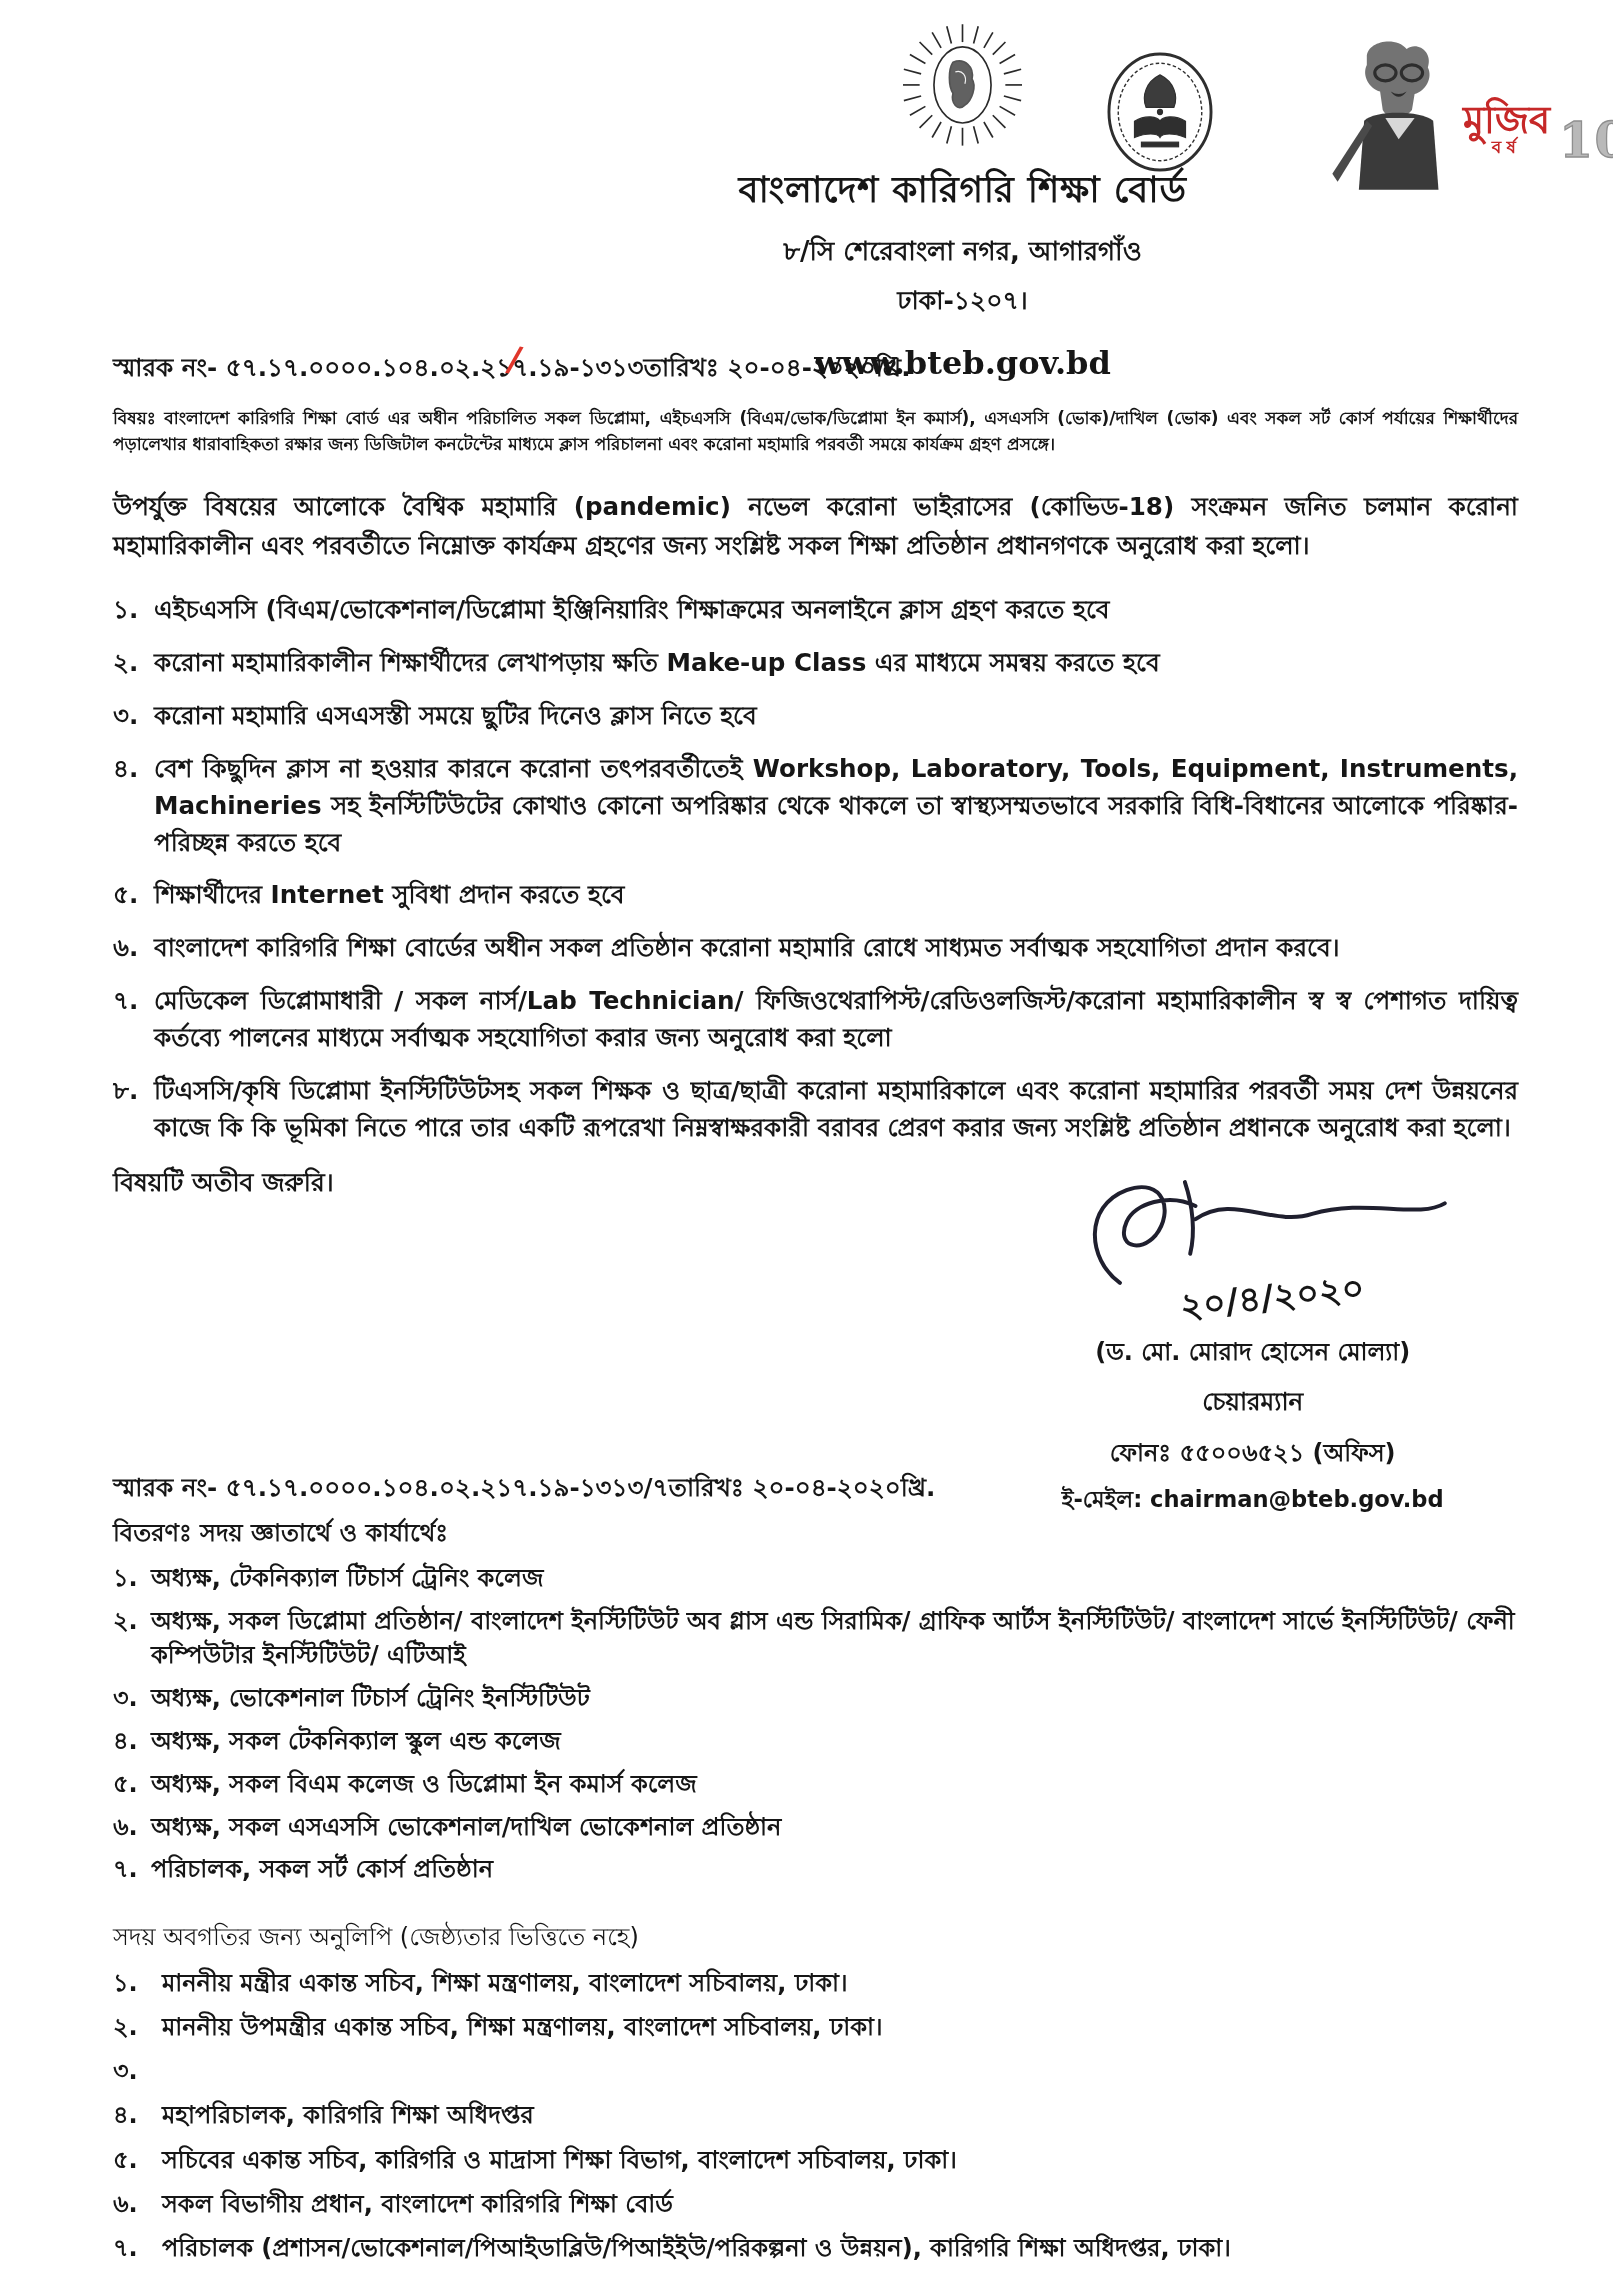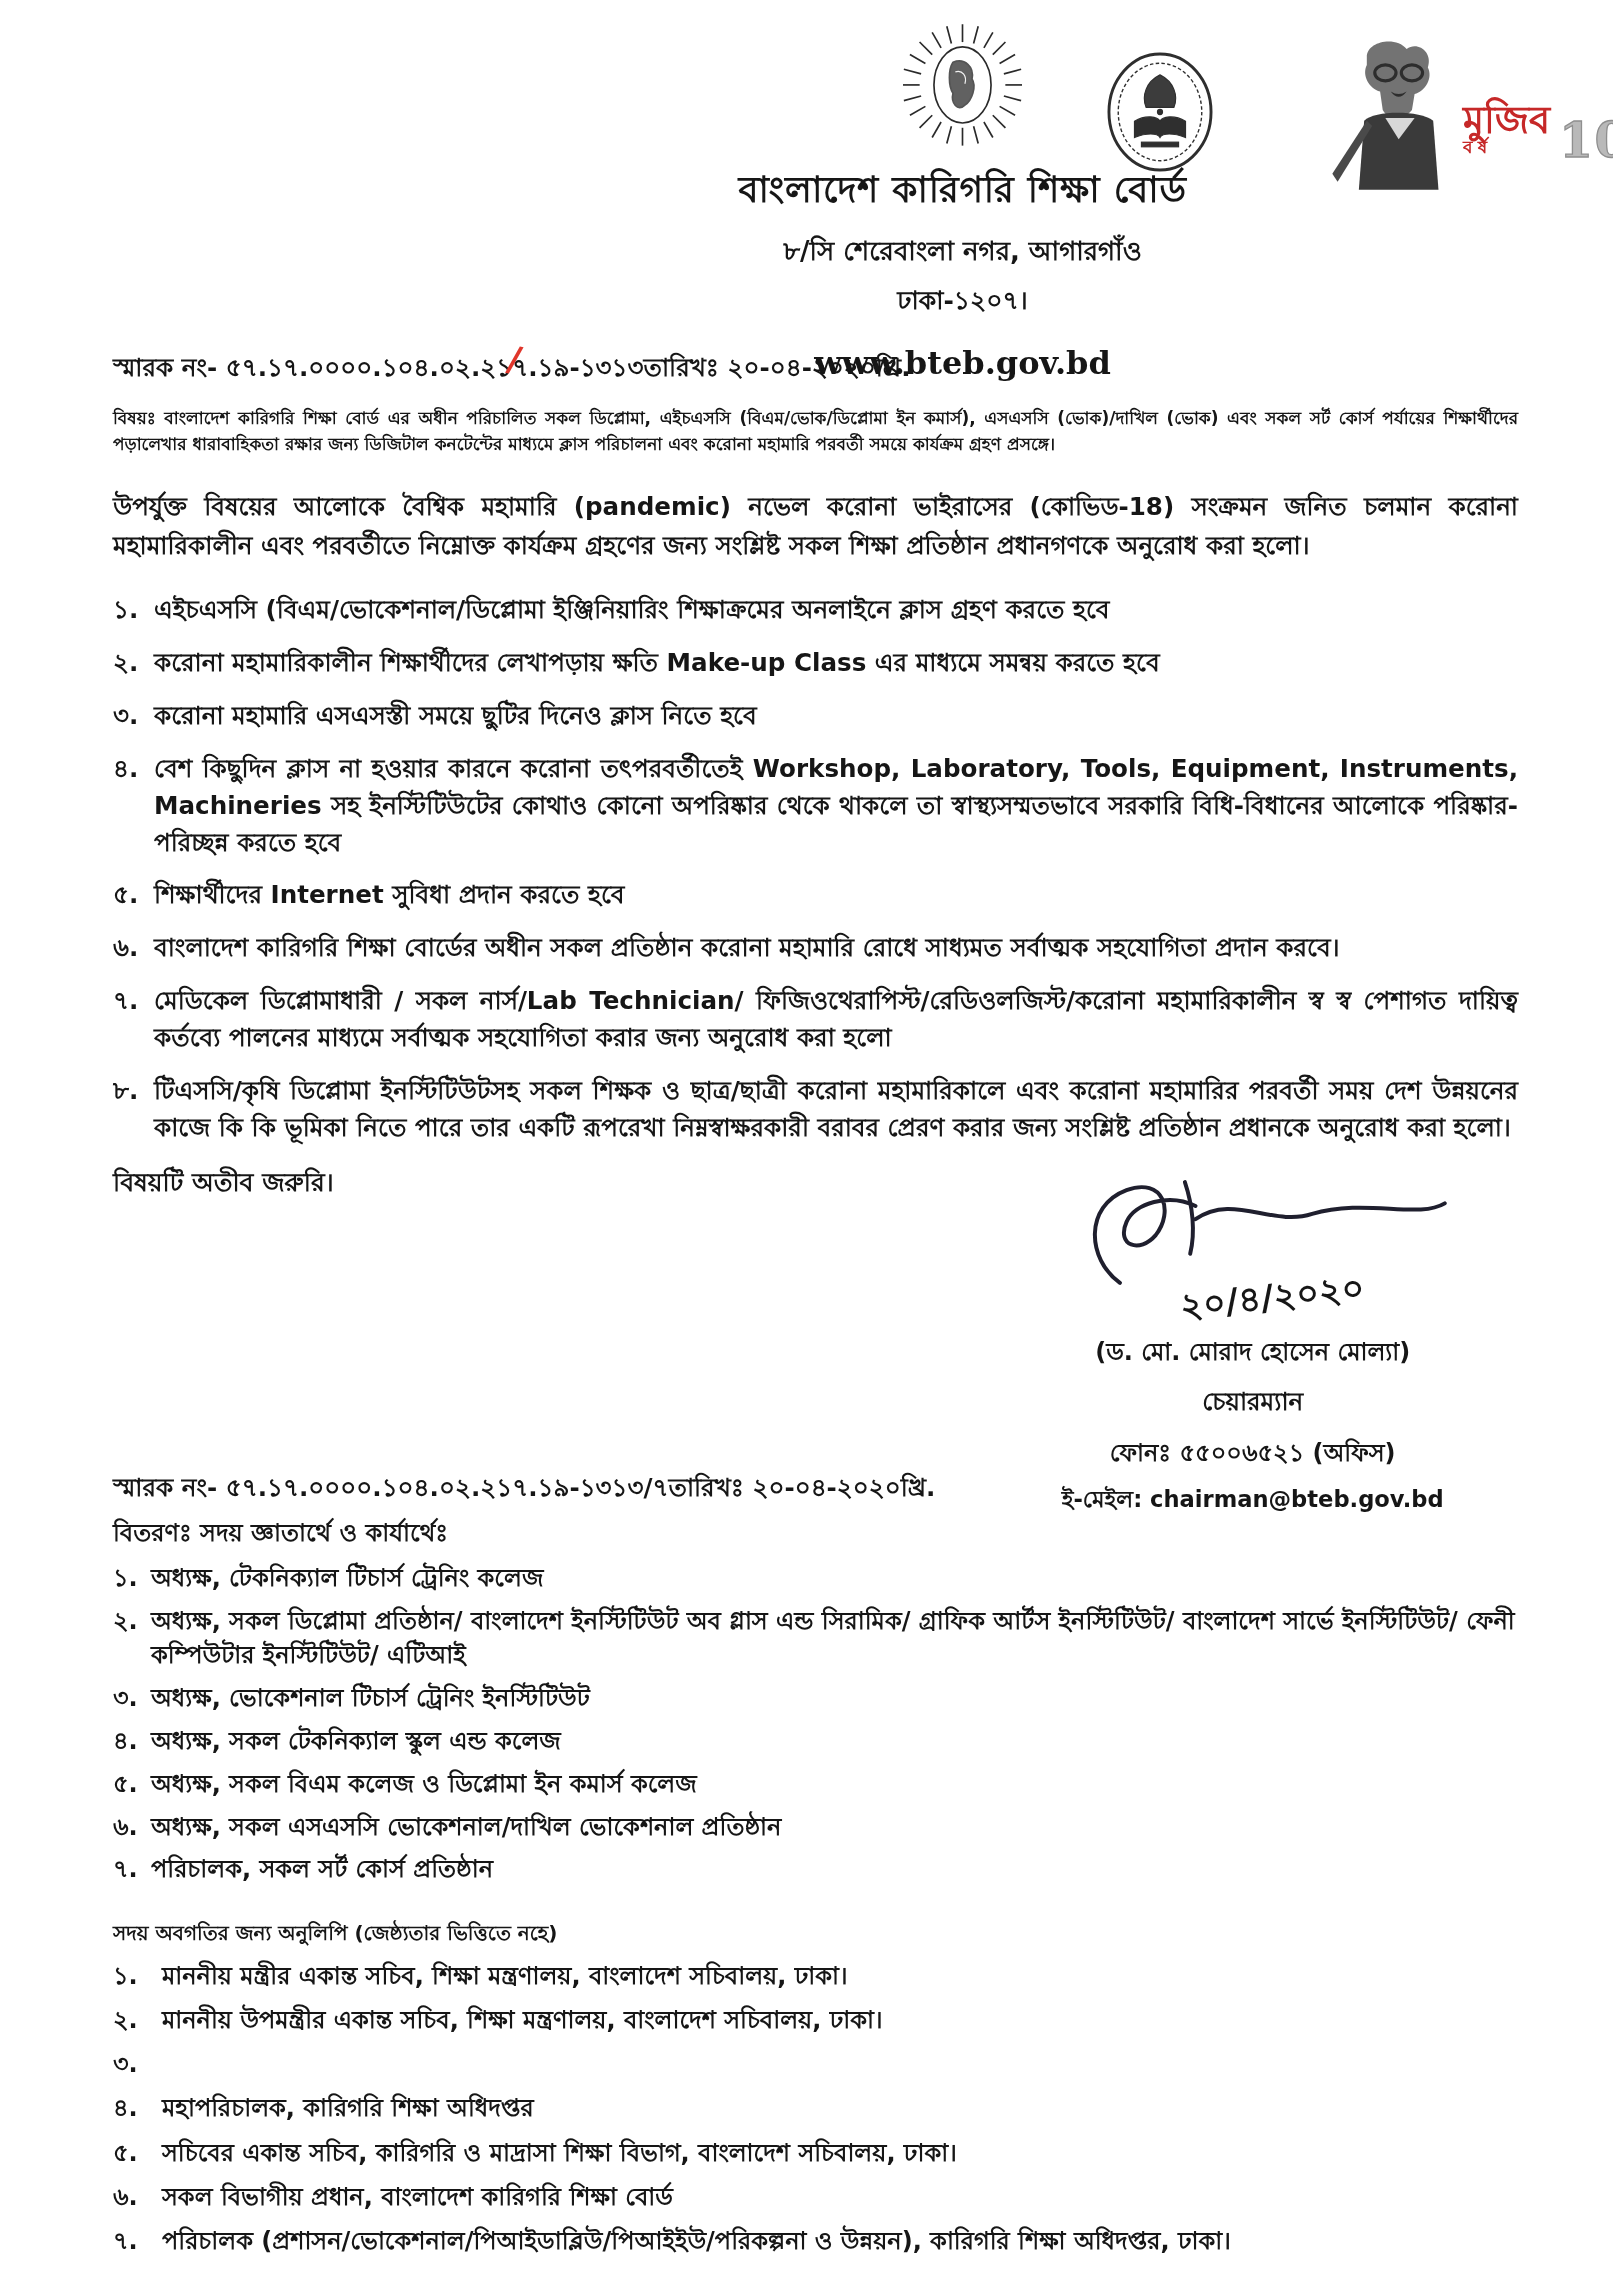--- a/index.html
+++ b/index.html
@@ -26,21 +26,21 @@
   .org-name{font-size:36px;font-weight:700;letter-spacing:0.7px;}
   .addr1{font-size:26px;font-weight:600;margin-top:9.3px;}
   .addr2{font-size:25px;font-weight:600;margin-top:6.6px;}
   .website{font-size:32px;font-weight:600;margin-top:20px;font-family:"DejaVu Serif", serif;}
   .emblem{position:absolute;left:989px;top:36px;}
   .mujib{position:absolute;left:1214px;top:20px;width:312px;height:166px;}
   .mujib-text{
     position:absolute;left:136px;top:70px;
     font-size:38px;font-weight:700;color:#c62828;line-height:0.9;
   }
-  .mujib-sub{font-size:17px;color:#c62828;font-weight:700;display:block;margin-top:2.7px;letter-spacing:5.3px;}
+  .mujib-sub{font-size:17px;color:#c62828;font-weight:700;display:block;margin-top:2.7px;letter-spacing:5.3px;text-align:center;}
   .mujib-100{
     position:absolute;left:232px;top:78px;
     font-size:49px;font-weight:700;color:#b9b9b9;
     -webkit-text-stroke:1.3px #8f8f8f;letter-spacing:1.3px;
     font-family:"DejaVu Serif", serif;
   }
   
   .memo-line{display:flex;align-items:flex-start;
     font-size:24.6px;font-weight:600;margin-top:4px;position:relative;}
   .memo-no{position:relative;}
@@ -70,21 +70,21 @@
   .sig-title{font-size:24.6px;font-weight:700;margin-top:10.6px;}
   .sig-phone{font-size:24px;font-weight:700;margin-top:10.6px;}
   .sig-email{font-size:22.6px;font-weight:700;margin-top:8px;}
   
   .dist-head{font-size:24px;font-weight:600;margin-top:5.3px;}
   .dist-list{margin-top:6.6px;}
   .dist-list .li{display:flex;font-size:24px;font-weight:600;line-height:1.45;margin-bottom:8px;max-width:1407px;}
   .dist-list .num{flex:0 0 38px;}
   
   .copy-wrap{position:relative;margin-top:30.5px;}
-  .copy-head{font-size:20px;font-weight:700;}
+  .copy-head{font-size:24px;font-weight:400;}
   .copy-list{margin-top:9.3px;}
   .copy-list .li{display:flex;font-size:24px;font-weight:600;line-height:1.4;margin-bottom:10.6px;max-width:1168px;}
   .copy-list .num{flex:0 0 49px;}
 </style>
 </head>
 <body>
 
 <div class="page">
 
   <div class="letterhead">

